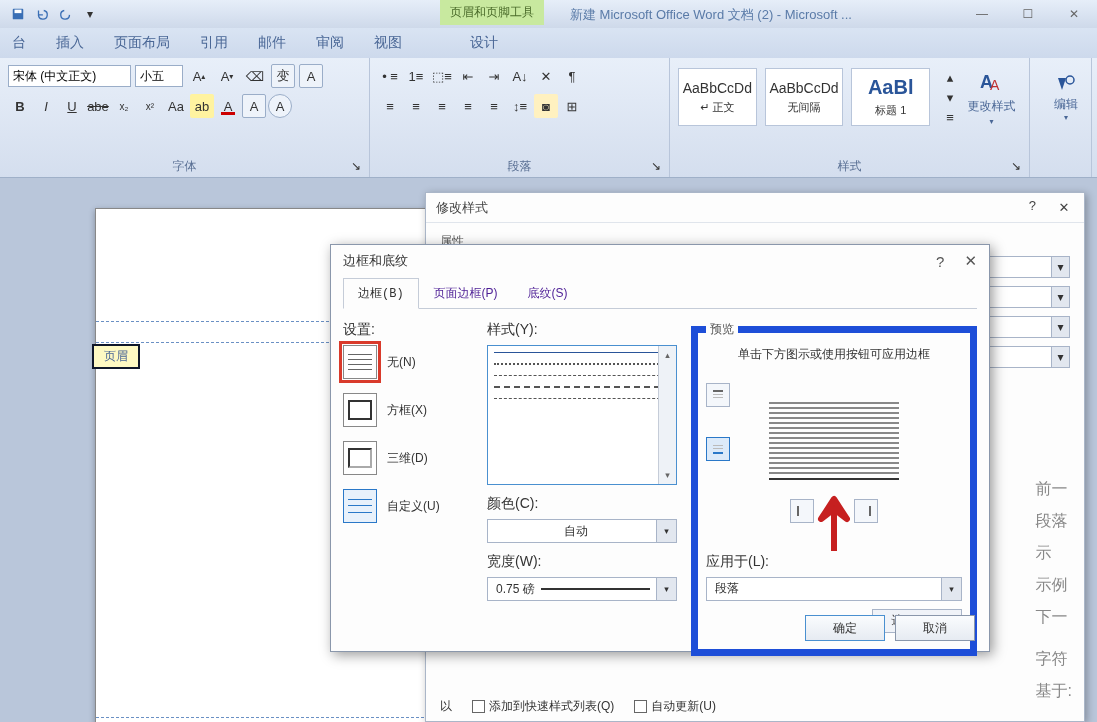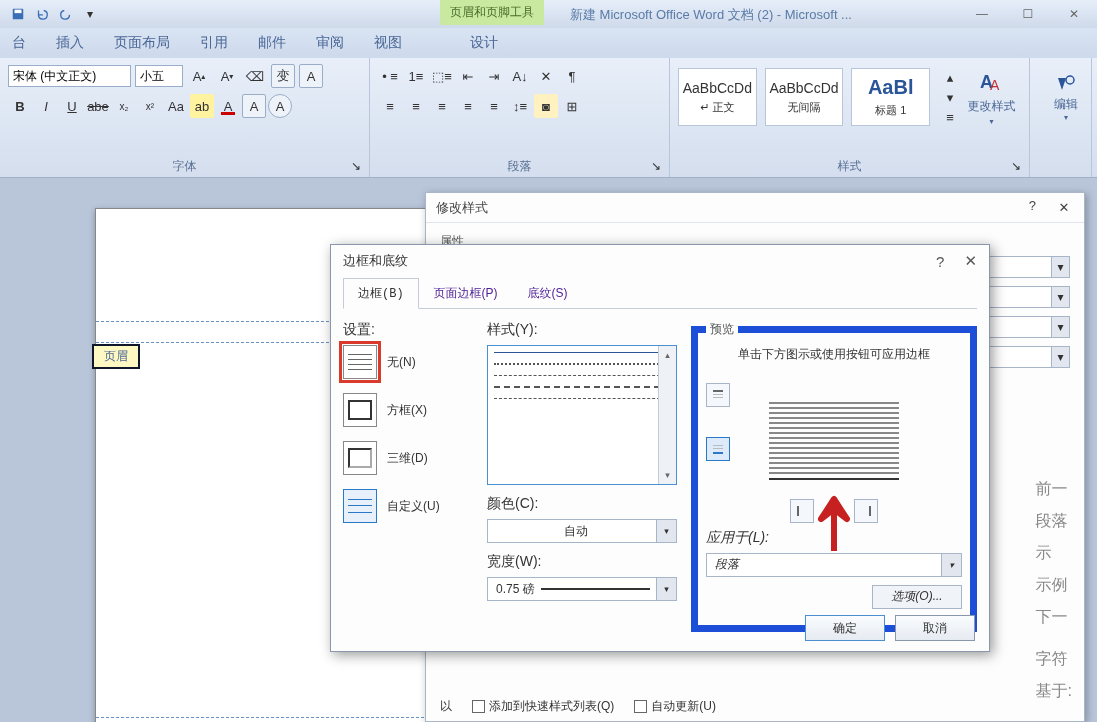--- a/index.html
+++ b/index.html
@@ -108,21 +108,21 @@
 .preview-hint { text-align: center; font-size: 12px; margin-bottom: 10px; line-height: 1.4; }
 .preview-box { position: relative; height: 140px; display: flex; align-items: center; justify-content: center; }
 .preview-para { width: 130px; }
 .preview-para div { height: 2px; background: #888; margin-bottom: 3px; }
 .preview-btns-left { position: absolute; left: 0; top: 10px; display: flex; flex-direction: column; gap: 30px; }
 .preview-btns-bottom { position: absolute; bottom: -10px; left: 50%; transform: translateX(-50%); display: flex; gap: 40px; }
 .pv-btn { width: 24px; height: 24px; border: 1px solid #a8b4c8; background: #f4f7fb; display: flex; align-items: center; justify-content: center; }
 .pv-btn.active { border-color: #2a78c8; background: #dceaf9; }
 .red-arrow { position: absolute; left: 50%; bottom: -38px; transform: translateX(-50%); }
 
-.apply-row { margin-top: 16px; font-style: italic; }
+.apply-row { margin-top: 40px; }
 .options-btn { margin-top: 8px; margin-left: auto; width: 90px; height: 24px; border: 1px solid #a8b4c8; background: #f0f3f8; font-size: 12px; display: flex; align-items: center; justify-content: center; }
 
 .dlg-buttons { position: absolute; bottom: 10px; right: 14px; display: flex; gap: 10px; }
 .dlg-btn { width: 80px; height: 26px; border: 1px solid #8a97ab; background: linear-gradient(#fafcfe,#e6ebf2); font-size: 12px; display: flex; align-items: center; justify-content: center; }
 .dlg-btn.primary { border-color: #4a90d0; }
 
 fieldset.group-frame { border: 7px solid #1d4ed8; padding: 8px 8px 16px 8px; margin: 0; }
 fieldset.group-frame legend { font-size: 12px; padding: 0 4px; color: #555; }
 
 .chk { display: inline-flex; align-items: center; gap: 4px; }

